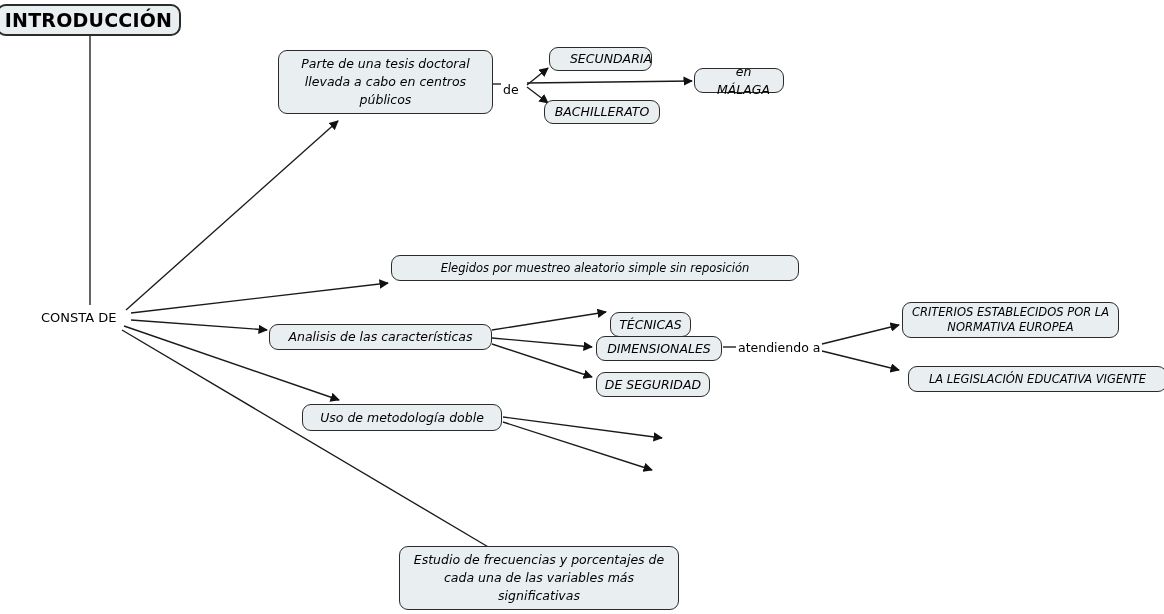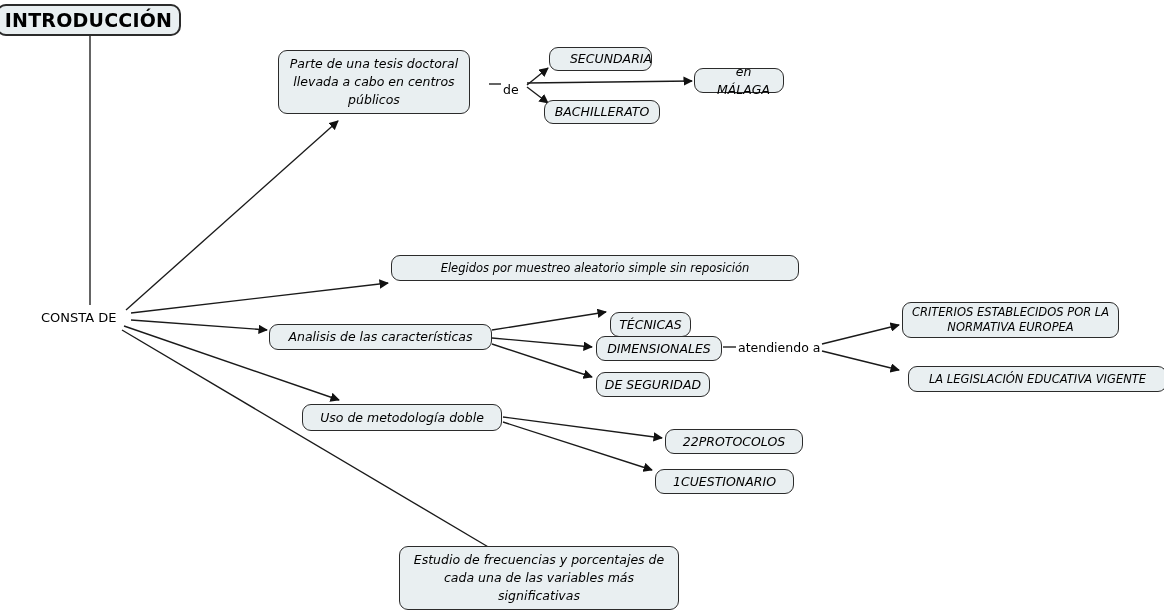--- a/index.html
+++ b/index.html
@@ -120,21 +120,21 @@
   </svg>
 
   <div class="node-box title-node" style="left:-4px; top:4px; width:185px; height:32px;">
     <span>INTRODUCCIÓN</span>
   </div>
 
   <div class="plain-label root-label" style="left:41px; top:310px;">
     <span>CONSTA DE</span>
   </div>
 
-  <div class="node-box" style="left:278px; top:50px; width:192px; height:64px;">
+  <div class="node-box" style="left:278px; top:50px; width:215px; height:64px;">
     <span>Parte de una tesis doctoral llevada a cabo en centros públicos</span>
   </div>
 
   <div class="plain-label" style="left:503px; top:82px;">
     <span>de</span>
   </div>
 
   <div class="node-box" style="left:549px; top:47px; width:103px; height:24px;padding-left:28px;">
     <span>SECUNDARIA</span>
   </div>
@@ -176,25 +176,19 @@
   </div>
 
   <div class="node-box small-text" style="left:908px; top:366px; width:259px; height:26px;">
     <span>LA LEGISLACIÓN EDUCATIVA VIGENTE</span>
   </div>
 
   <div class="node-box" style="left:302px; top:404px; width:200px; height:27px;">
     <span>Uso de metodología doble</span>
   </div>
 
-  <div class="node-box" style="left:665px; top:429px; width:138px; height:25px;">
-    <span>22PROTOCOLOS</span>
-  </div>
 
-  <div class="node-box" style="left:655px; top:469px; width:139px; height:25px;">
-    <span>1CUESTIONARIO</span>
-  </div>
 
   <div class="node-box" style="left:399px; top:546px; width:280px; height:64px;">
     <span>Estudio de frecuencias y porcentajes de cada una de las variables más significativas</span>
   </div>
 
 </div>
 
 </body></html>

